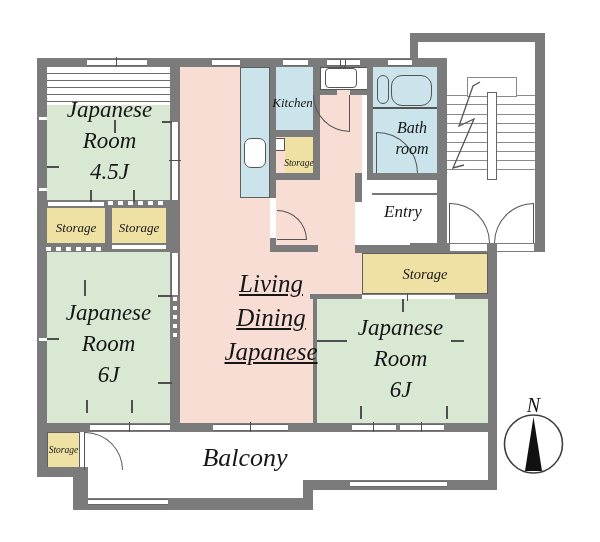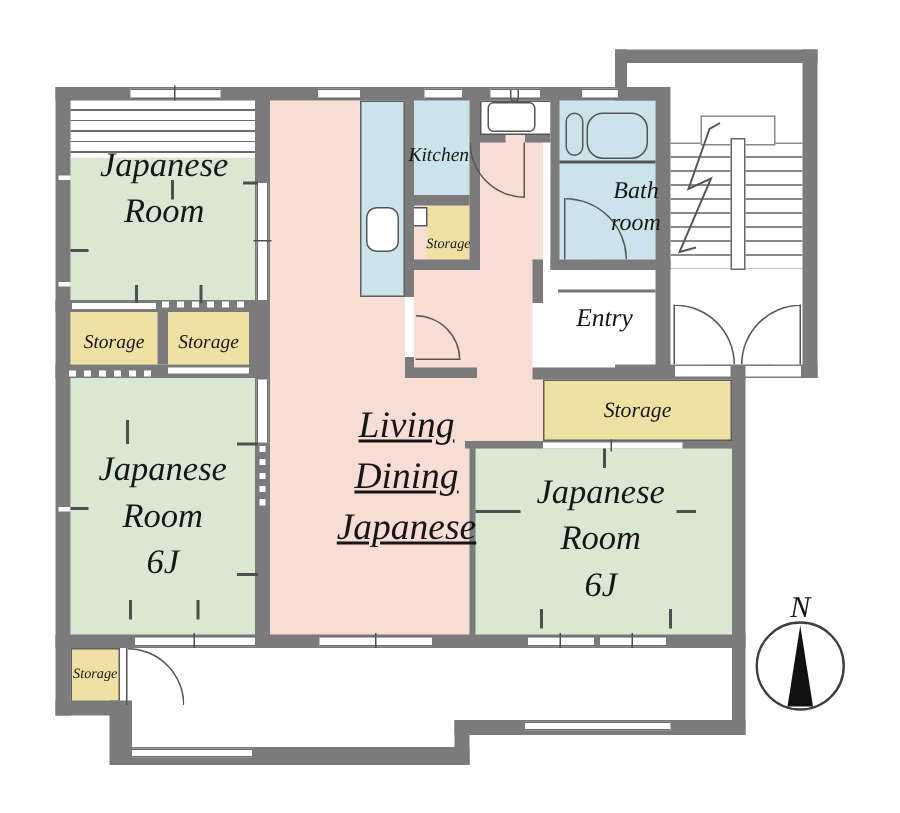--- a/index.html
+++ b/index.html
@@ -153,42 +153,44 @@
   <div class="tick" style="left:131px;top:400px;width:1.5px;height:13px;"></div>
   <div class="tick" style="left:402px;top:299px;width:1.5px;height:13px;"></div>
   <div class="tick" style="left:317px;top:340px;width:30px;height:1.5px;"></div>
   <div class="tick" style="left:451px;top:340px;width:13px;height:1.5px;"></div>
   <div class="tick" style="left:360px;top:406px;width:1.5px;height:13px;"></div>
   <div class="tick" style="left:446px;top:406px;width:1.5px;height:13px;"></div>
 
   <div class="label" style="left:47px;top:94px;width:125px;font-size:23px;line-height:31px;">
     <span class="ln">Japanese</span>
     <span class="ln">Room</span>
+    <span class="ln">4.5J</span>
   </div>
   <div class="label" style="left:47px;top:297px;width:123px;font-size:23px;line-height:31px;">
     <span class="ln">Japanese</span>
     <span class="ln">Room</span>
     <span class="ln">6J</span>
   </div>
   <div class="label" style="left:313px;top:312px;width:175px;font-size:23px;line-height:31px;">
     <span class="ln">Japanese</span>
     <span class="ln">Room</span>
     <span class="ln">6J</span>
   </div>
   <div class="label" style="left:180px;top:267px;width:182px;font-size:25px;line-height:34px;text-decoration:underline;">
     <span class="ln">Living</span>
     <span class="ln">Dining</span>
     <span class="ln">Japanese</span>
   </div>
   <div class="label" style="left:272px;top:95px;width:41px;font-size:13px;">Kitchen</div>
-  <div class="label" style="left:367px;top:117px;width:90px;font-size:16px;line-height:21px;margin-left:12px;">
+  <div class="label" style="left:367px;top:117px;width:90px;font-size:16px;line-height:21px;">
     <span class="ln">Bath</span>
     <span class="ln">room</span>
   </div>
   <div class="label" style="left:362px;top:202px;width:82px;font-size:17px;">Entry</div>
+  <div class="label" style="left:160px;top:443px;width:170px;font-size:26px;">Balcony</div>
   <div class="label" style="left:47px;top:220px;width:58px;font-size:13px;">Storage</div>
   <div class="label" style="left:112px;top:220px;width:54px;font-size:13px;">Storage</div>
   <div class="label" style="left:283px;top:158px;width:32px;font-size:9.5px;">Storage</div>
   <div class="label" style="left:362px;top:266px;width:126px;font-size:14.5px;">Storage</div>
   <div class="label" style="left:46px;top:445px;width:35px;font-size:9.5px;">Storage</div>
 
   <div class="label" style="left:511px;top:394px;width:45px;font-size:20px;">N</div>
   <svg class="abs" style="left:500px;top:411px;" width="68" height="68" viewBox="0 0 68 68">
     <circle cx="33.5" cy="33" r="29" fill="#ffffff" stroke="#3f3f3f" stroke-width="1.6"></circle>
     <polygon points="33.5,6 25,60 42,60" fill="#111111"></polygon>

